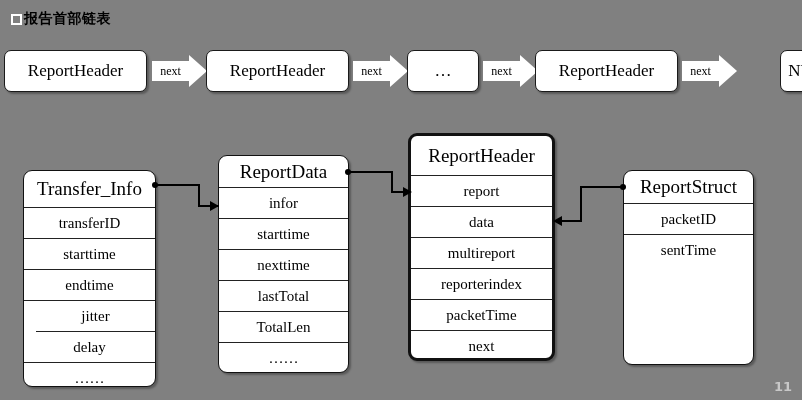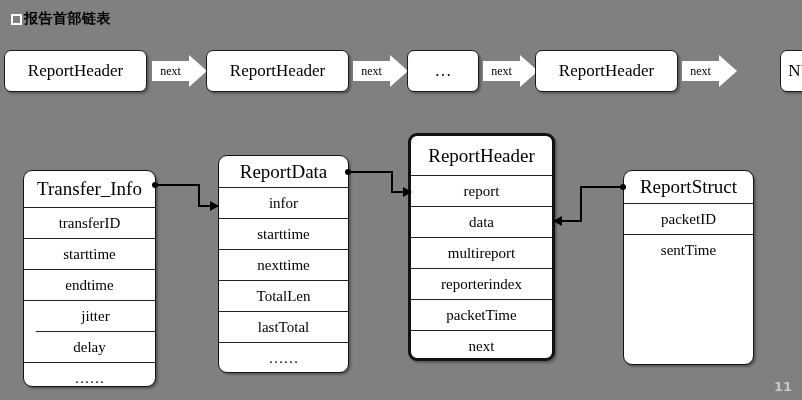--- a/index.html
+++ b/index.html
@@ -210,22 +210,22 @@
     <div class="row field" style="height:31px;margin-left:12px;">jitter</div>
     <div class="row field" style="height:31px;">delay</div>
     <div class="row field" style="height:31px;">……</div>
   </div>
 
   <div class="struct" style="left:218px; top:155px; width:131px; height:218px;">
     <div class="row title" style="height:32px;">ReportData</div>
     <div class="row field" style="height:31px;text-align:right;">infor</div>
     <div class="row field" style="height:31px;">starttime</div>
     <div class="row field" style="height:31px;">nexttime</div>
+    <div class="row field" style="height:31px;">lastTotal</div>
     <div class="row field" style="height:31px;">TotalLen</div>
-    <div class="row field" style="height:31px;">lastTotal</div>
     <div class="row field" style="height:31px;">……</div>
   </div>
 
   <div class="struct thick" style="left:408px; top:133px; width:147px; height:228px;">
     <div class="row title" style="height:40px;">ReportHeader</div>
     <div class="row field" style="height:31px;">report</div>
     <div class="row field" style="height:31px;">data</div>
     <div class="row field" style="height:31px;">multireport</div>
     <div class="row field" style="height:31px;">reporterindex</div>
     <div class="row field" style="height:31px;">packetTime</div>

